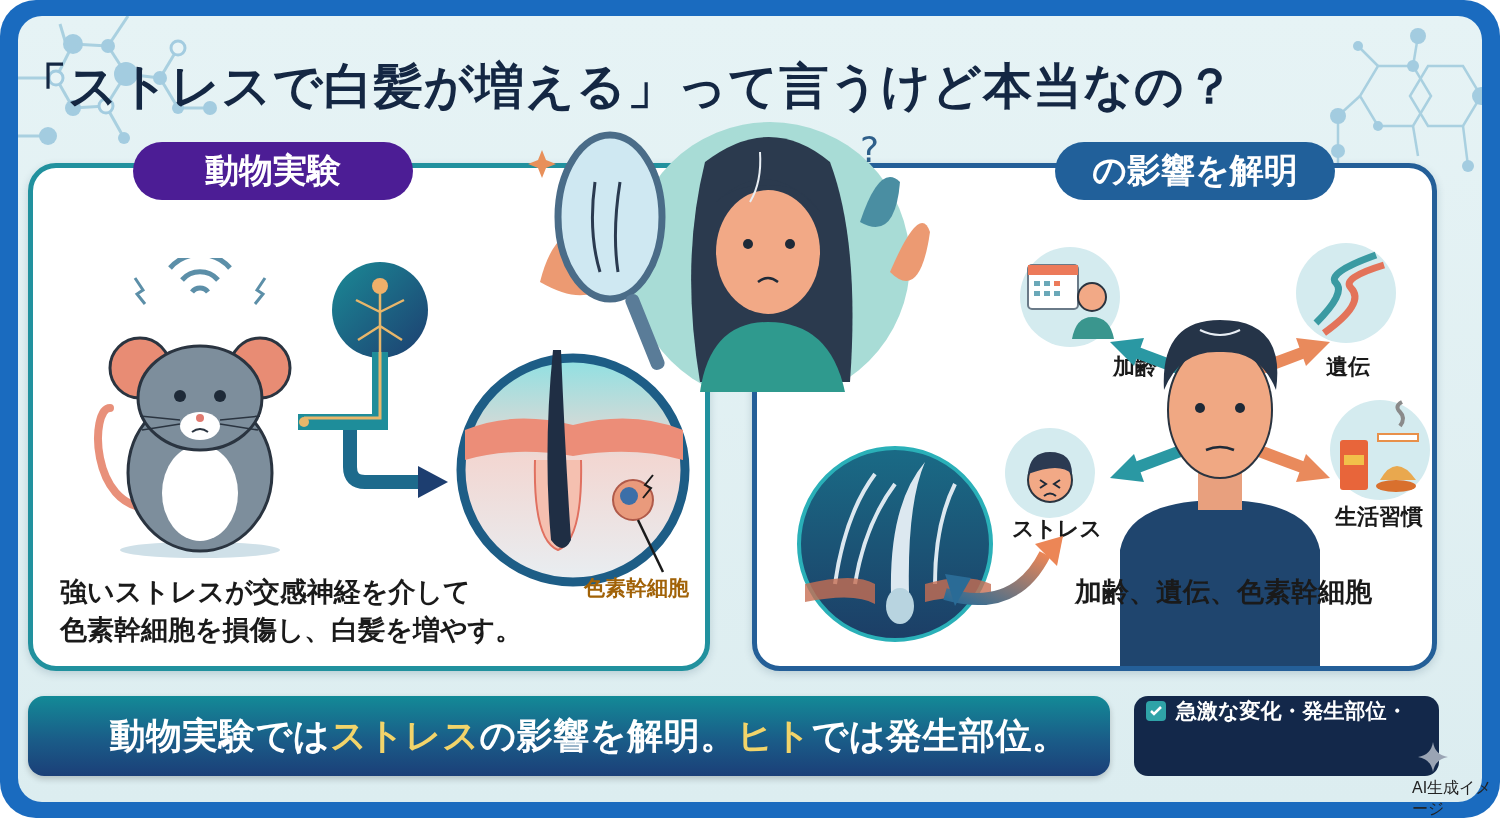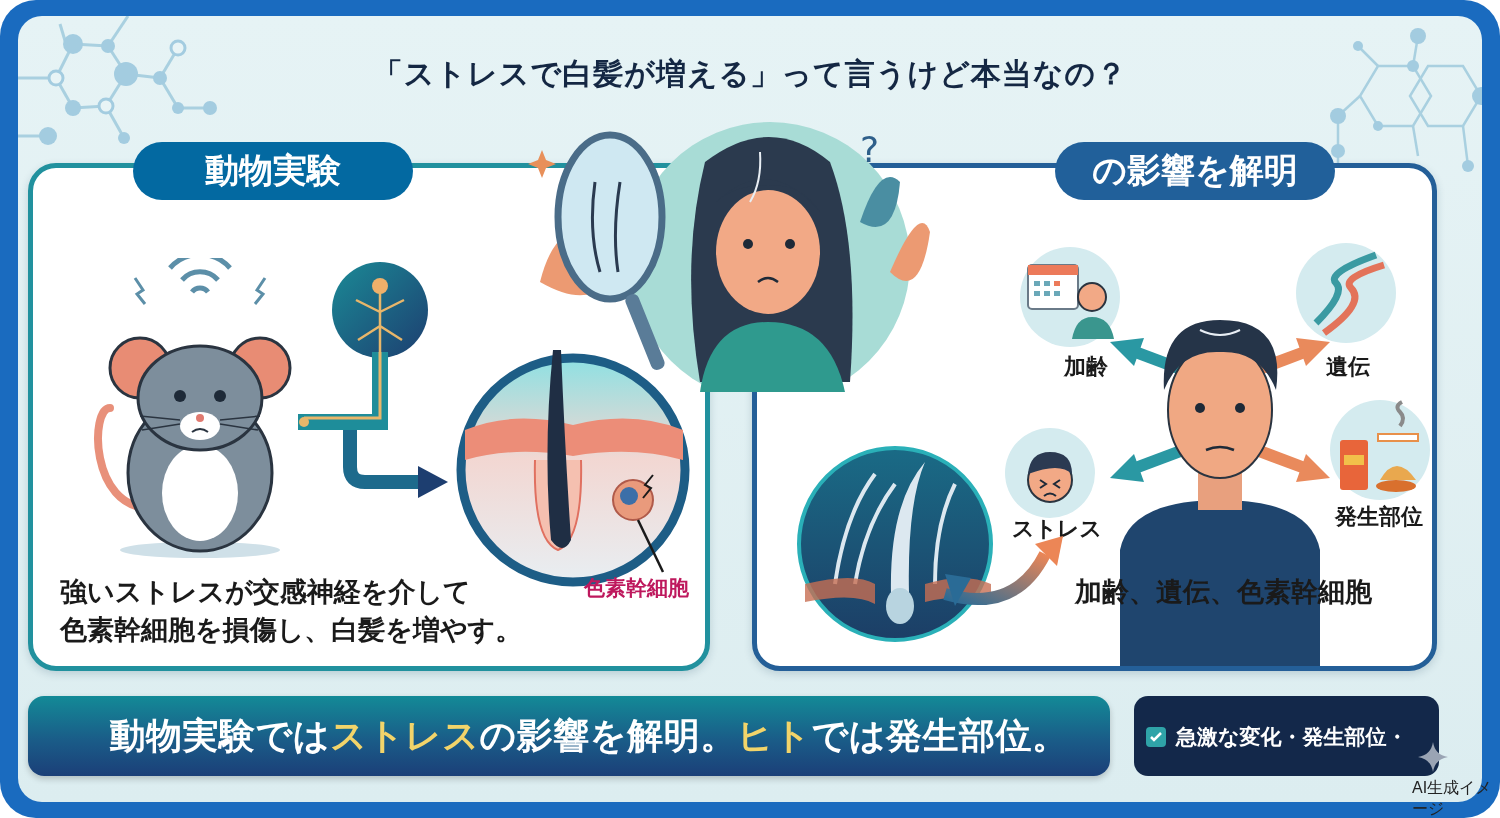--- a/index.html
+++ b/index.html
@@ -10,64 +10,64 @@
     position: absolute; left: 0; top: 0; width: 1500px; height: 818px;
     background: #1a6bbf; border-radius: 36px;
   }
   .canvas {
     position: absolute; left: 18px; top: 16px; width: 1464px; height: 786px;
     background: linear-gradient(180deg, #e6f3f5 0%, #dcedf0 100%);
     border-radius: 24px; overflow: hidden;
   }
   .molecule { position: absolute; }
   .title {
-    position: absolute; left: 0; top: 38px; width: 1464px; text-align: center;
-    font-size: 30px; font-weight: bold; color: #142743; letter-spacing: 1px;
+    position: absolute; left: 0; top: 38px; width: 1464px; text-align: left;
+    font-size: 49px; font-weight: bold; color: #142743; letter-spacing: 1px;
     font-family: "DejaVu Sans", sans-serif;
   }
 
   
   .panel {
     position: absolute; background: #ffffff; border-radius: 28px;
     box-shadow: 0 3px 8px rgba(20,60,90,0.18);
   }
   .panel-left { left: 28px; top: 163px; width: 682px; height: 508px; border: 5px solid #21919e; }
   .panel-right { left: 752px; top: 163px; width: 685px; height: 508px; border: 5px solid #245f98; }
 
   .pill {
     position: absolute; height: 58px; border-radius: 29px; color: #fff;
     font-size: 34px; font-weight: bold; display: flex; align-items: center; justify-content: center;
   }
-  .pill-left { left: 133px; top: 142px; width: 280px; background: #0369a1; }
+  .pill-left { left: 133px; top: 142px; width: 280px; background: #4c1d95; }
   .pill-right { left: 1055px; top: 142px; width: 280px; background: #21609a; }
 
   .panel-text {
     position: absolute; font-size: 27px; font-weight: bold; color: #1a1a1a; line-height: 38px;
   }
   .lt { left: 60px; top: 573px; }
   .rt { left: 1075px; top: 573px; }
-  .cell-label { position: absolute; font-size: 21px; font-weight: bold; color: #be185d; }
+  .cell-label { position: absolute; font-size: 21px; font-weight: bold; color: #a16207; }
 
   .factor-label { position: absolute; font-size: 22px; font-weight: bold; color: #1a1a1a; }
 
   
   .banner {
     position: absolute; left: 28px; top: 696px; width: 1082px; height: 80px;
     border-radius: 16px;
     background: linear-gradient(180deg, #138a97 0%, #1a5c88 55%, #1b3f78 100%);
     display: flex; align-items: center; justify-content: center;
     color: #ffffff; font-size: 36px; font-weight: bold; letter-spacing: 0.5px;
     box-shadow: 0 3px 6px rgba(0,0,0,0.2);
     padding-left: 40px;
   }
   .hl { color: #f2d46a; }
 
   .checkbox-box {
     position: absolute; left: 1134px; top: 696px; width: 305px; height: 80px;
-    background: #13284a; border-radius: 14px; padding: 26px 12px; font-family: Liberation Serif, serif;
+    background: #13284a; border-radius: 14px; padding: 0 12px; font-family: Liberation Serif, serif;
   }
   .check-row { display: flex; align-items: center; height: 30px; color: #fff; font-size: 21px; font-weight: bold; }
   .check-ico {
     width: 20px; height: 20px; border-radius: 4px; background: #2fa3a8; margin-right: 10px;
     display: flex; align-items: center; justify-content: center; flex-shrink: 0;
   }
   .ai-note {
     position: absolute; left: 1412px; top: 778px; font-size: 16px; color: #222;
     font-family: Liberation Sans, sans-serif;
   }
@@ -245,21 +245,21 @@
       <rect x="14" y="34" width="6" height="5"></rect>
       <rect x="24" y="34" width="6" height="5"></rect>
       <rect x="34" y="34" width="6" height="5" fill="#ec7a5a"></rect>
       <rect x="14" y="44" width="6" height="5"></rect>
       <rect x="24" y="44" width="6" height="5"></rect>
       <rect x="34" y="44" width="6" height="5"></rect>
     </g>
   <circle cx="72" cy="50" r="14" fill="#f2a986" stroke="#2a3440" stroke-width="2"></circle>
   <path d="M52 92 Q56 70 72 70 Q90 70 94 92 Z" fill="#3a968e"></path>
 </svg>
-<div class="factor-label" style="left:1064px;top:352px">加齢</div>
+<div class="factor-label" style="left:1113px;top:352px">加齢</div>
 
 <svg style="position:absolute;left:1296px;top:243px" width="100" height="100" viewBox="0 0 100 100">
   <circle cx="50" cy="50" r="50" fill="#d4ebef"></circle>
   <path d="M20 80 Q50 50 40 40 Q30 30 80 12" stroke="#3a9aa2" stroke-width="7" fill="none"></path>
   <path d="M28 90 Q70 60 55 45 Q45 35 88 22" stroke="#e3735a" stroke-width="7" fill="none"></path>
 </svg>
 <div class="factor-label" style="left:1326px;top:352px">遺伝</div>
 
 <svg style="position:absolute;left:1000px;top:418px" width="100" height="100" viewBox="0 0 100 100">
   <circle cx="50" cy="55" r="45" fill="#d4ebef"></circle>
@@ -272,21 +272,21 @@
 
 <svg style="position:absolute;left:1330px;top:400px" width="100" height="100" viewBox="0 0 100 100">
   <circle cx="50" cy="50" r="50" fill="#d4ebef"></circle>
   <rect x="10" y="40" width="28" height="50" rx="3" fill="#e8653a"></rect>
   <rect x="14" y="55" width="20" height="10" fill="#f2c04a"></rect>
   <rect x="48" y="34" width="40" height="7" fill="#ffffff" stroke="#e8904a" stroke-width="2"></rect>
   <path d="M50 80 Q66 52 86 80 Z" fill="#e9a84e"></path>
   <ellipse cx="66" cy="86" rx="20" ry="6" fill="#d9702e"></ellipse>
   <path d="M70 26 q6 -8 0 -14 q-6 -6 2 -10" stroke="#8a8a8a" stroke-width="4" fill="none"></path>
 </svg>
-<div class="factor-label" style="left:1335px;top:502px">発生部位</div>
+<div class="factor-label" style="left:1335px;top:502px">生活習慣</div>
 
 <svg style="position:absolute;left:1090px;top:290px" width="260" height="376" viewBox="0 0 260 376">
   <path d="M120 90 L40 60" stroke="#2a98a3" stroke-width="12"></path>
     <polygon points="20,52 54,48 44,76" fill="#2a98a3"></polygon>
   <path d="M140 90 L220 60" stroke="#e98a5c" stroke-width="12"></path>
     <polygon points="240,52 206,48 216,76" fill="#e98a5c"></polygon>
   <path d="M120 150 L40 180" stroke="#2a98a3" stroke-width="12"></path>
     <polygon points="20,188 54,192 44,164" fill="#2a98a3"></polygon>
   <path d="M140 150 L220 180" stroke="#e98a5c" stroke-width="12"></path>
     <polygon points="240,188 206,192 216,164" fill="#e98a5c"></polygon>

